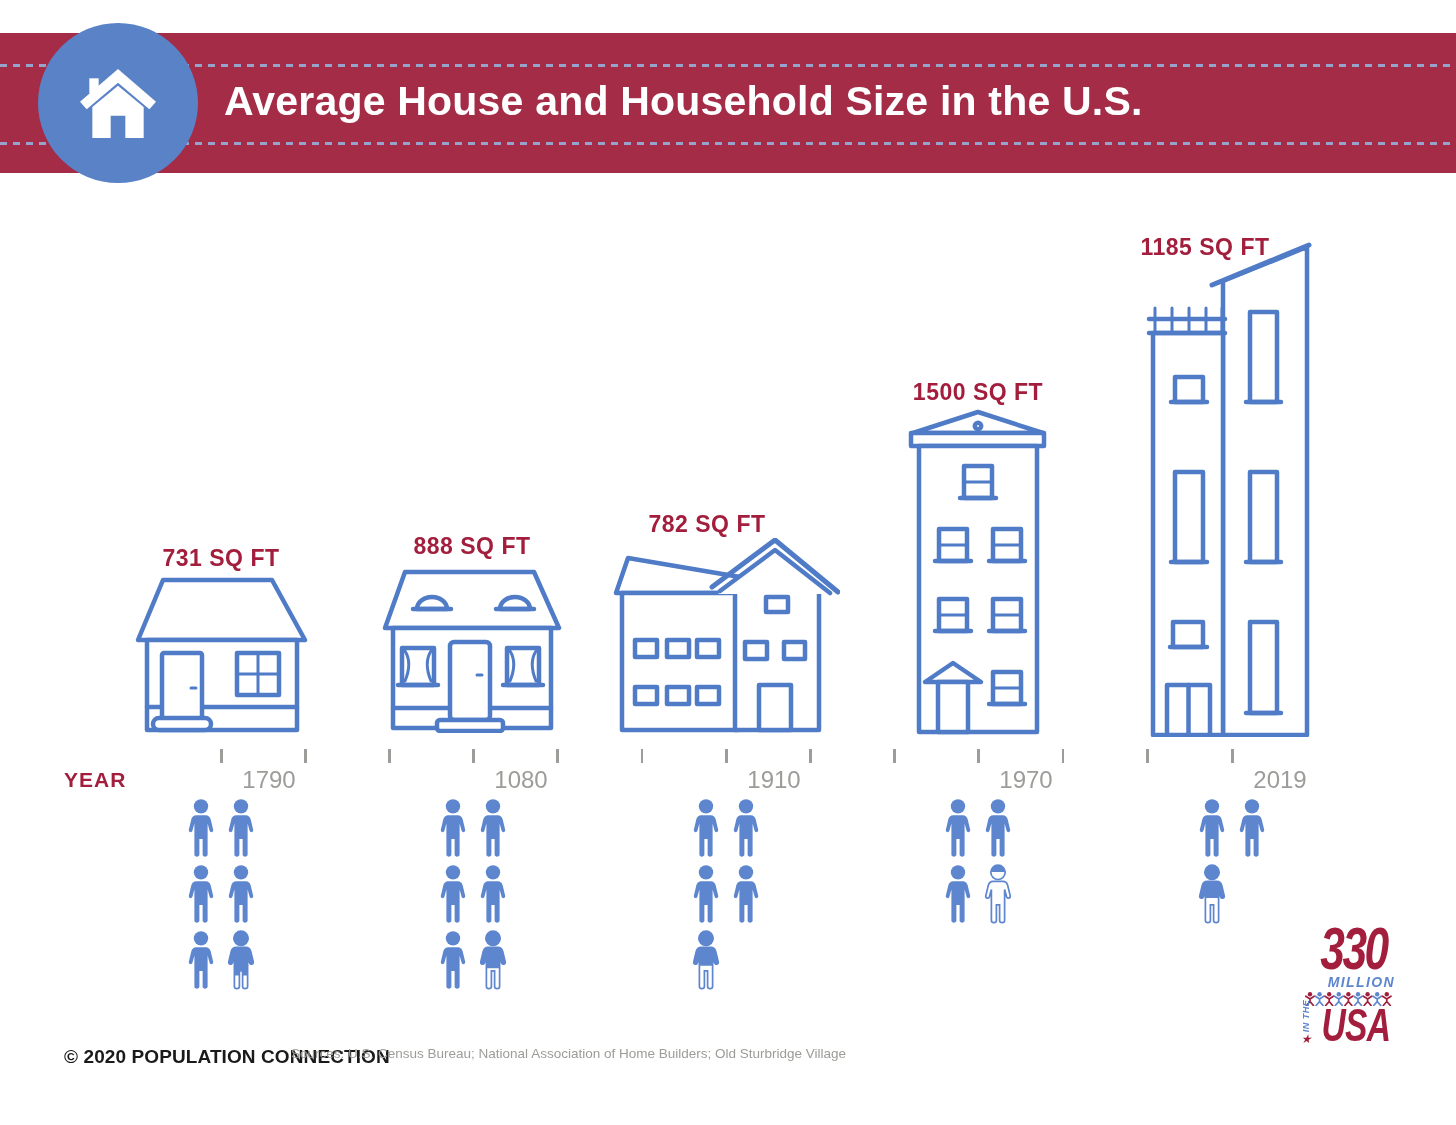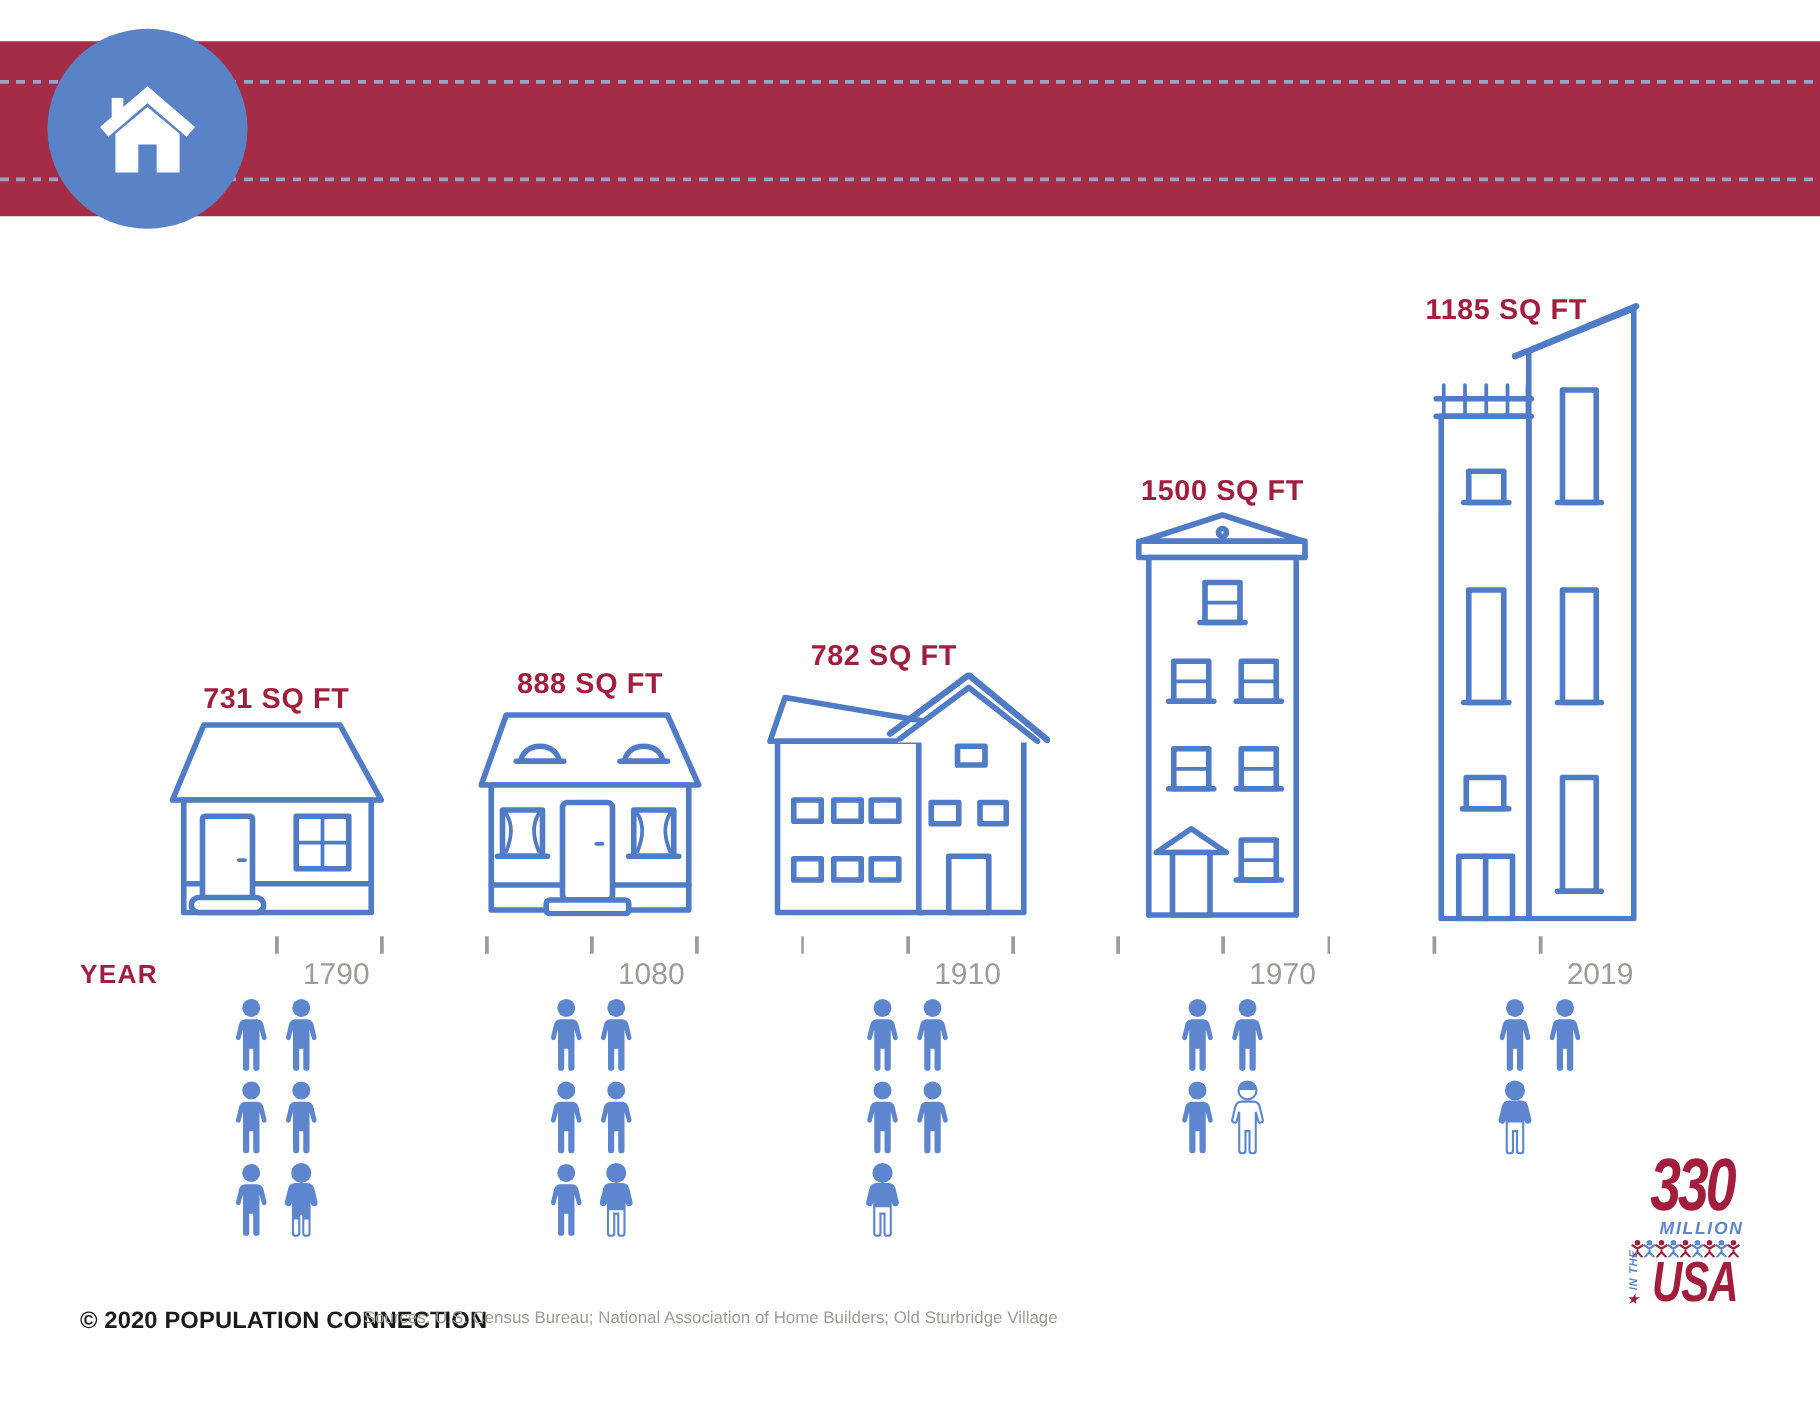--- a/index.html
+++ b/index.html
@@ -75,20 +75,21 @@
       <path d="M0.8,4.2 L5,7 L9.2,4.2 M5,7 L5,9.5 M1.5,13.5 L5,9.5 L8.5,13.5" stroke="currentColor" stroke-width="1.7" fill="none" stroke-linecap="round"></path>
     </g>
   </defs>
 </svg>
 
 <div class="stage">
 
   <header class="banner">
     <div class="dash dash-top"></div>
     <div class="dash dash-bottom"></div>
+    <h1 class="banner-title">Average House and Household Size in the U.S.</h1>
     <div class="banner-circle">
       <svg width="80" height="74" viewBox="0 0 24 22">
         <rect x="3.4" y="3.6" width="2.8" height="4.5" fill="#fff"></rect>
         <path fill="#fff" d="M12,0.8 L0.6,10.6 L2.6,12.9 L12,4.9 L21.4,12.9 L23.4,10.6 Z"></path>
         <path fill="#fff" d="M4.3,12.2 L12,5.8 L19.7,12.2 L19.7,21.5 L14.2,21.5 L14.2,14.8 L9.8,14.8 L9.8,21.5 L4.3,21.5 Z"></path>
       </svg>
     </div>
   </header>
 
   <section>

